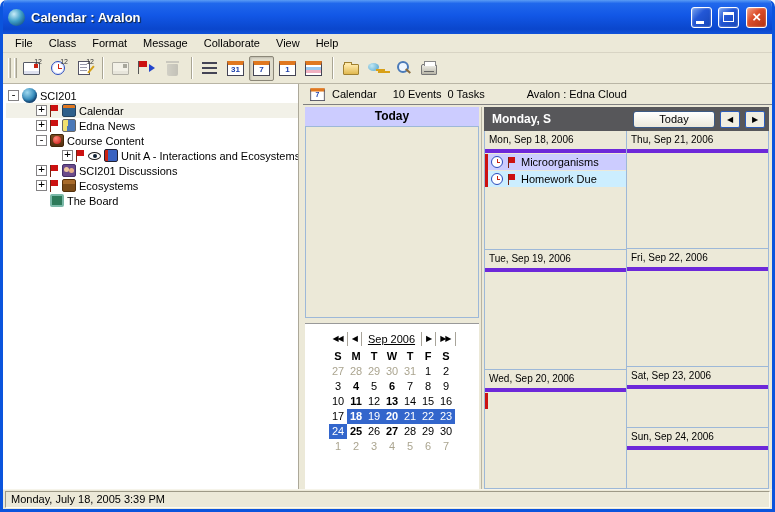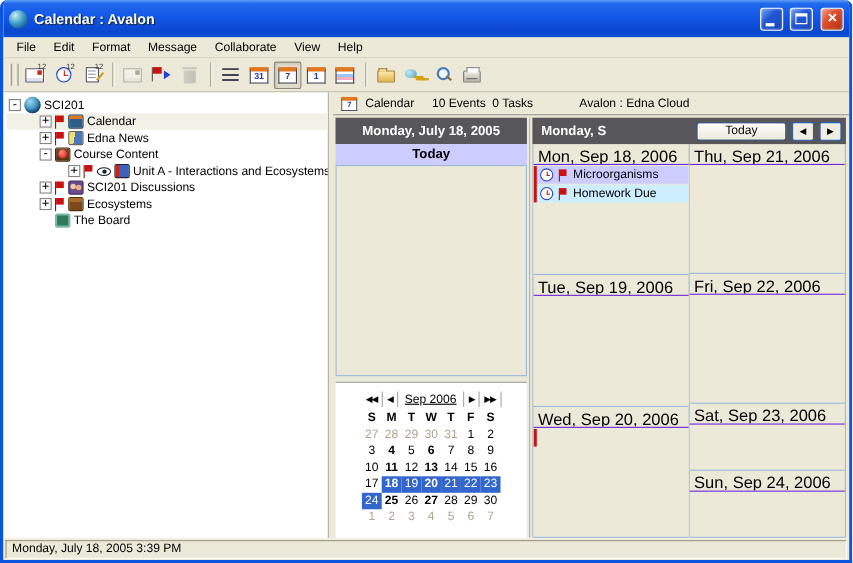--- a/index.html
+++ b/index.html
@@ -116,22 +116,22 @@
   .week-panel{flex:1;display:flex;flex-direction:column;min-width:0}
   .wp-header{height:24px;flex:none;background:#57575a;display:flex;align-items:center;padding:0 4px 0 8px;gap:5px}
   .wp-title{color:#fff;font-weight:bold;font-size:12px;flex:1;min-width:0;overflow:hidden;white-space:nowrap}
   .today-btn{width:82px;height:17px;flex:none;background:linear-gradient(#ffffff,#ece9db);border:1px solid #3c5a84;border-radius:3px;font-size:11px;line-height:15px;text-align:center}
   .wp-arrow{width:20px;height:17px;flex:none;background:#f0eee2;border:1px solid #2b5dbb;border-radius:2px;font-size:8px;display:flex;align-items:center;justify-content:center;color:#000}
   .wp-grid{flex:1;display:flex;min-height:0}
   .wp-col{flex:1;display:flex;flex-direction:column;border-left:1px solid #9db8d8;border-right:1px solid #9db8d8;min-width:0}
   .wp-col + .wp-col{border-left:none}
   .wp-sec{flex:1;display:flex;flex-direction:column;min-height:0}
   .sec-sat,.sec-sun{flex:.52}
-  .wp-day-label{height:18px;flex:none;font-size:15px;padding:3px 0 0 4px;white-space:nowrap;overflow:hidden}
-  .wp-cell{flex:1;background:#ece9d8;border-top:1px solid #6d28d9;border-bottom:1px solid #9db8d8;position:relative;overflow:hidden;padding-top:1px}
+  .wp-day-label{height:18px;flex:none;font-size:10px;padding:3px 0 0 4px;white-space:nowrap;overflow:hidden}
+  .wp-cell{flex:1;background:#ece9d8;border-top:4px solid #6d28d9;border-bottom:1px solid #9db8d8;position:relative;overflow:hidden;padding-top:1px}
   .redbar{position:absolute;left:0;top:1px;width:3px;background:#cc1111}
   .event{height:16px;margin:0 0 1px 3px;padding-left:3px;display:flex;align-items:center;gap:5px;font-size:11px;white-space:nowrap;overflow:hidden}
   .ev-clock{position:relative;width:12px;height:12px;border-radius:50%;background:#fff;border:1px solid #2b4bbb;flex:none}
   .ev-clock::before{content:'';position:absolute;left:5px;top:2px;width:1px;height:4px;background:#cc2211}
   .ev-clock::after{content:'';position:absolute;left:5px;top:5px;width:3px;height:1px;background:#cc2211}
   .ev-flag{position:relative;width:8px;height:11px;flex:none}
   .ev-flag::before{content:'';position:absolute;left:0;top:0;width:1px;height:11px;background:#772211}
   .ev-flag::after{content:'';position:absolute;left:1px;top:0;width:6px;height:6px;background:#cc1111}
 
   
@@ -152,21 +152,21 @@
     <span class="win-btn">
         <i class="g-max"></i>
       </span>
     <span class="win-btn close">
         <i class="g-close">×</i>
       </span>
   </div>
 
   <div class="menubar" id="menu-bar">
       <span class="menu-item">File</span>
-      <span class="menu-item">Edit</span>
+      <span class="menu-item">Class</span>
       <span class="menu-item">Format</span>
       <span class="menu-item">Message</span>
       <span class="menu-item">Collaborate</span>
       <span class="menu-item">View</span>
       <span class="menu-item">Help</span>
     </div>
 
   <div class="toolbar" id="toolbar">
     <span class="grip"></span>
     <span class="grip"></span>
@@ -282,21 +282,20 @@
         <span class="ic-cal">7</span>
         <span class="ib-title">Calendar</span>
         <span>10 Events</span>
         <span>0 Tasks</span>
         <span class="ib-owner">Avalon : Edna Cloud</span>
       </div>
 
       <div class="panels">
 
         <div class="day-panel">
-          <div class="dp-header">Monday, July 18, 2005</div>
           <div class="dp-today">Today</div>
           <div class="dp-box"></div>
           <div class="dp-lower">
             <div class="mc-nav">
               <span class="mc-btn">◀◀</span>
               <span class="mc-btn">◀</span>
               <span class="mc-month">Sep 2006</span>
               <span class="mc-btn">▶</span>
               <span class="mc-btn">▶▶</span>
             </div>

